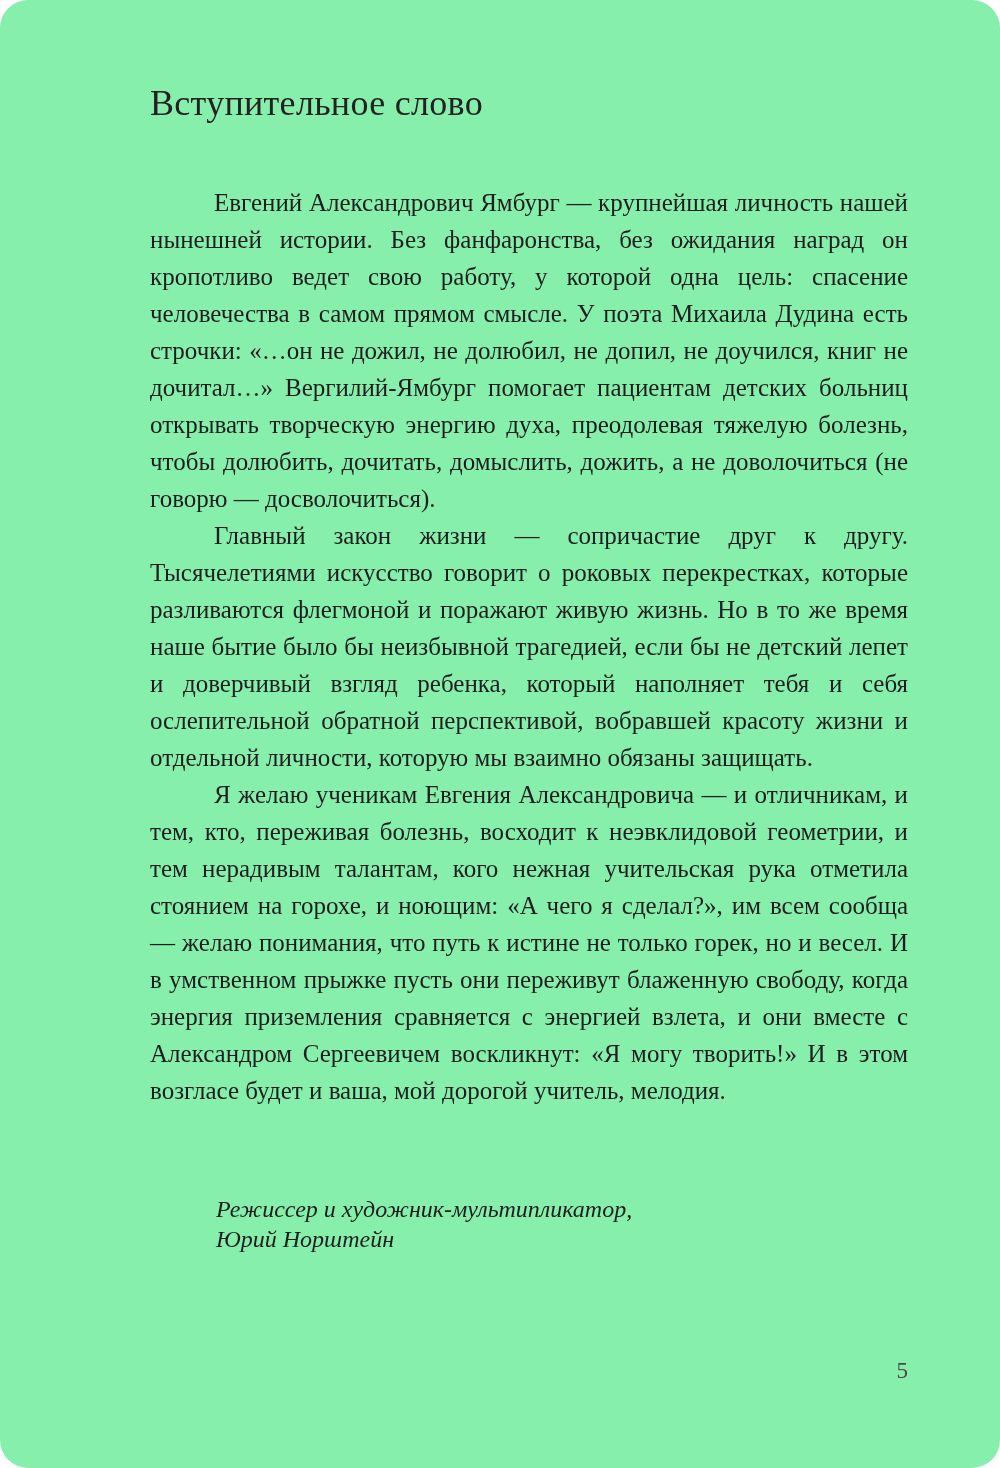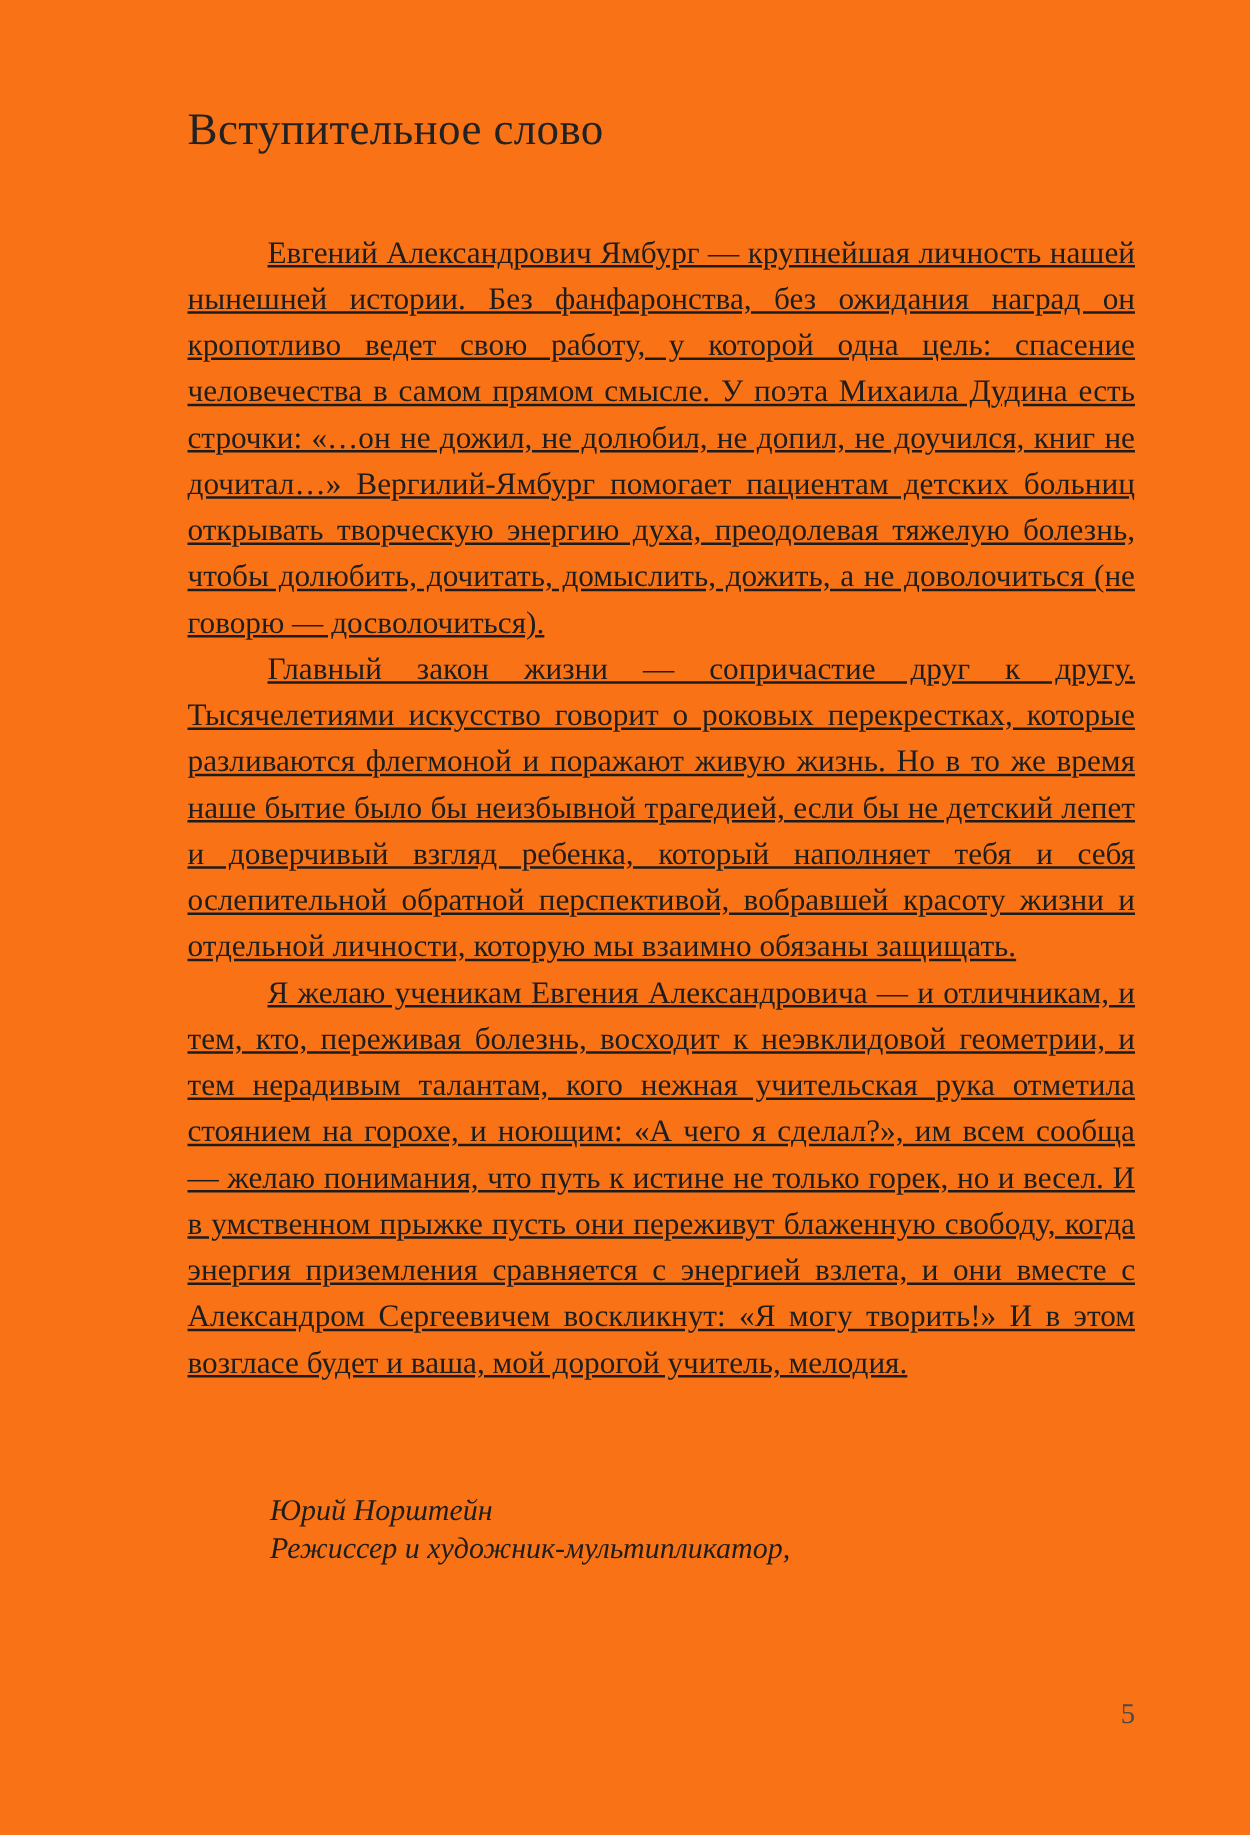--- a/index.html
+++ b/index.html
@@ -11,39 +11,39 @@
     height: 1468px;
     background: #ffffff;
     position: relative;
     overflow: hidden;
     font-family: "Liberation Serif", "DejaVu Serif", serif;
     color: #1c1c1c;
   }
   .page {
     position: absolute;
     inset: 0;
-    background: #f97316;
+    background: #86efac;
+    border-radius: 28px;
   }
   .page-title {
     position: absolute;
     left: 150px;
     top: 82px;
     margin: 0;
     font-size: 36px;
     font-weight: 400;
     letter-spacing: 0.3px;
     color: #222222;
     white-space: nowrap;
   }
   .body-text {
     position: absolute;
     left: 150px;
     top: 184px;
     width: 758px;
-    text-decoration: underline;
   }
   .body-text p {
     margin: 0;
     font-size: 25px;
     line-height: 37px;
     text-align: justify;
     text-indent: 64px;
     color: #1e1e1e;
   }
   .signature {
@@ -72,19 +72,19 @@
 
   <h1 class="page-title">Вступительное слово</h1>
 
   <div class="body-text">
     <p>Евгений Александрович Ямбург — крупнейшая личность нашей нынешней истории. Без фанфаронства, без ожидания наград он кропотливо ведет свою работу, у которой одна цель: спасение человечества в самом прямом смысле. У поэта Михаила Дудина есть строчки: «…он не дожил, не долюбил, не допил, не доучился, книг не дочитал…» Вергилий-Ямбург помогает пациентам детских больниц открывать творческую энергию духа, преодолевая тяжелую болезнь, чтобы долюбить, дочитать, домыслить, дожить, а не доволочиться (не говорю — досволочиться).</p>
     <p>Главный закон жизни — сопричастие друг к другу. Тысячелетиями искусство говорит о роковых перекрестках, которые разливаются флегмоной и поражают живую жизнь. Но в то же время наше бытие было бы неизбывной трагедией, если бы не детский лепет и доверчивый взгляд ребенка, который наполняет тебя и себя ослепительной обратной перспективой, вобравшей красоту жизни и отдельной личности, которую мы взаимно обязаны защищать.</p>
     <p>Я желаю ученикам Евгения Александровича — и отличникам, и тем, кто, переживая болезнь, восходит к неэвклидовой геометрии, и тем нерадивым талантам, кого нежная учительская рука отметила стоянием на горохе, и ноющим: «А чего я сделал?», им всем сообща — желаю понимания, что путь к истине не только горек, но и весел. И в умственном прыжке пусть они переживут блаженную свободу, когда энергия приземления сравняется с энергией взлета, и они вместе с Александром Сергеевичем воскликнут: «Я могу творить!» И в этом возгласе будет и ваша, мой дорогой учитель, мелодия.</p>
   </div>
 
   <div class="signature">
+    <div>Режиссер и художник-мультипликатор,</div>
     <div>Юрий Норштейн</div>
-    <div>Режиссер и художник-мультипликатор,</div>
   </div>
 
   <div class="page-number">5</div>
 
 </div>
 
 </body></html>

